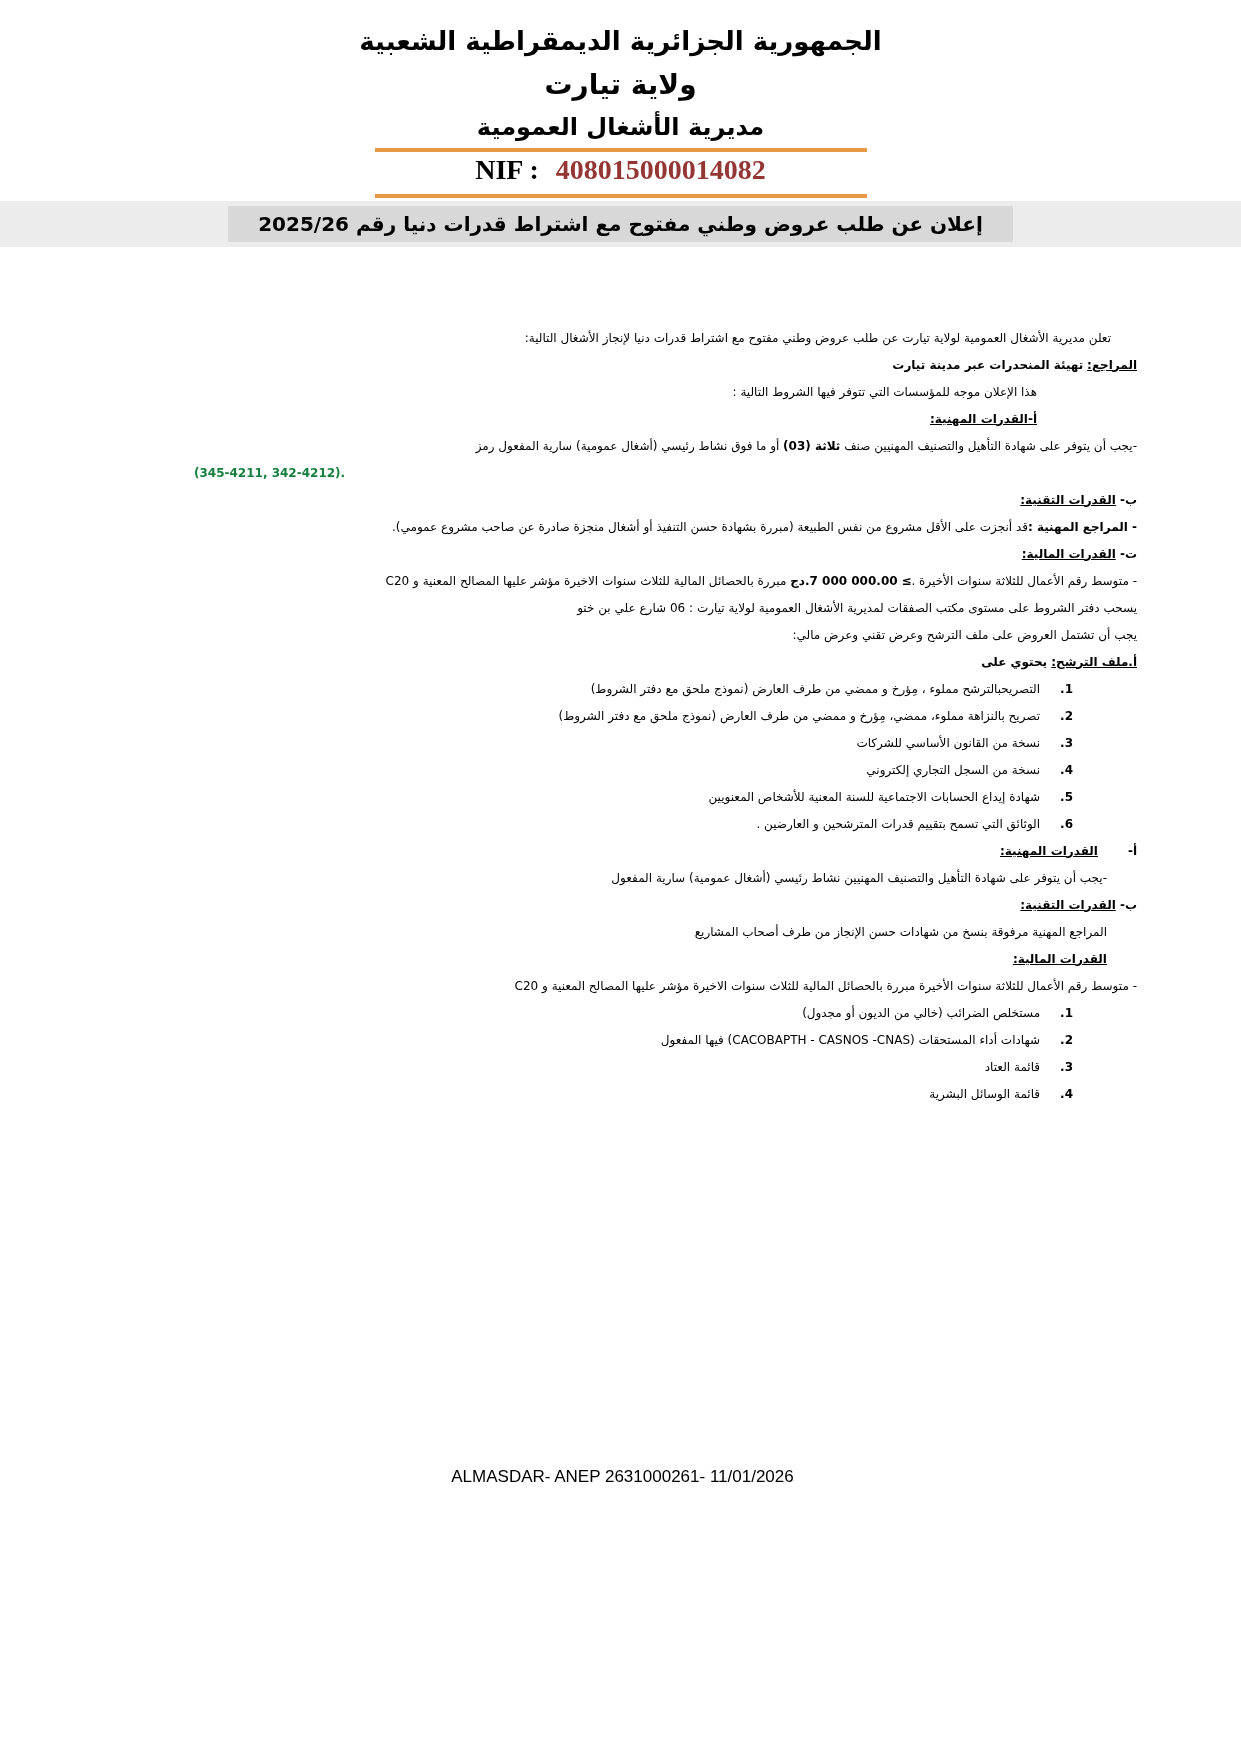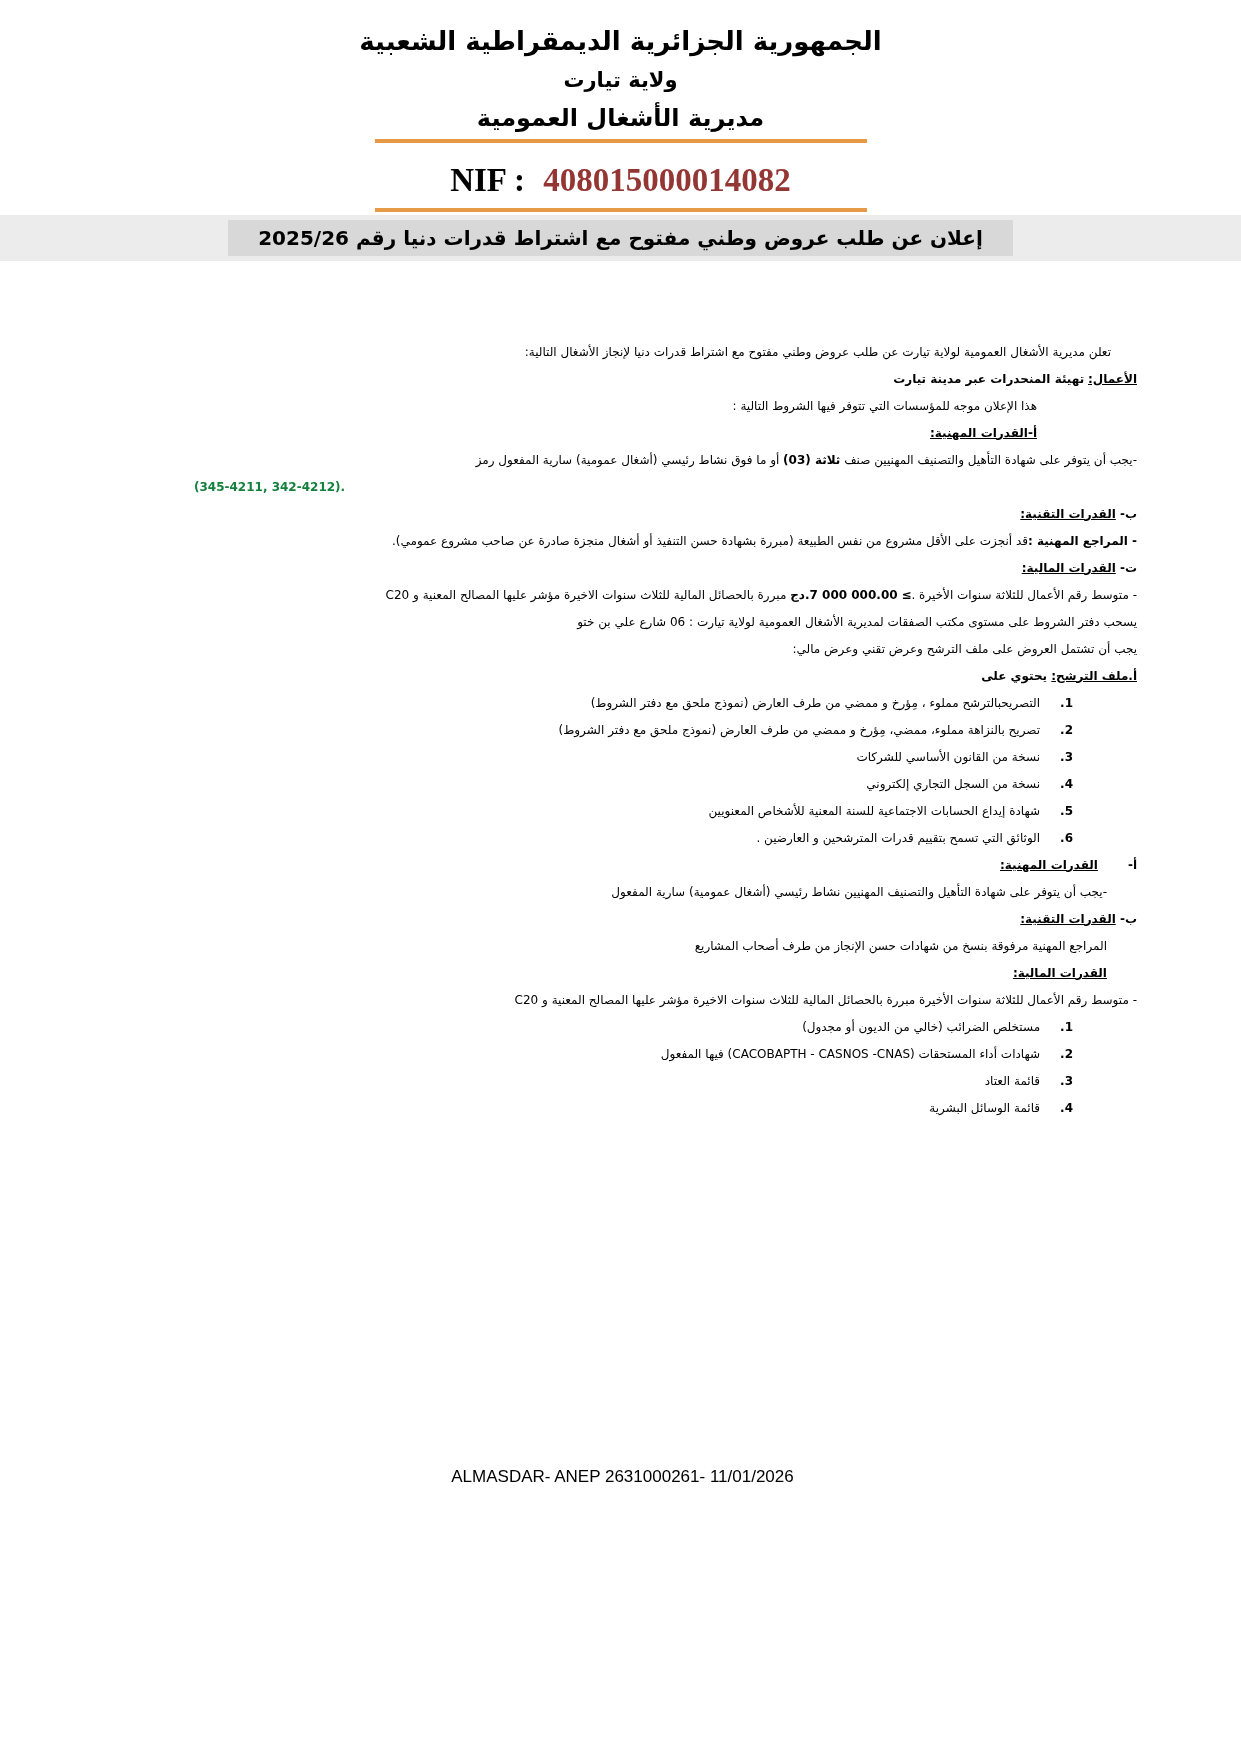--- a/index.html
+++ b/index.html
@@ -3,24 +3,24 @@
 <meta charset="utf-8">
 <style>
   html,body{margin:0;padding:0;background:#fff;}
   .page{
     width:1241px;height:1507px;margin:0 auto;background:#ffffff;
     font-family:"DejaVu Sans",sans-serif;color:#000;position:relative;overflow:hidden;
   }
   
   .doc-header{text-align:center;padding-top:26px;}
   .h1{font-size:26px;font-weight:bold;}
-  .h2{font-size:21px;font-weight:bold;margin-top:12px;}
+  .h2{font-size:28px;font-weight:bold;margin-top:12px;}
   .h3{font-size:24px;font-weight:bold;margin-top:12px;letter-spacing:2px;}
   .rule{width:492px;height:4px;background:#E79A46;margin:7px auto 0;}
-  .nif{font-family:"Liberation Serif",serif;font-size:33px;font-weight:bold;margin-top:18px;line-height:1.2;}
+  .nif{font-family:"Liberation Serif",serif;font-size:28px;font-weight:bold;margin-top:1px;line-height:1.2;}
   .nif-value{color:#943634;margin-left:10px;}
   
   .banner-strip{margin:3px -66px 0;background:#ECECEC;padding:5px 0;}
   .banner-box{width:fit-content;margin:0 auto;background:#D8D8D8;padding:6px 30px;
     font-weight:bold;font-size:20px;direction:rtl;}
   
   .doc-body{direction:rtl;padding:0 104px;margin-top:78px;font-size:12px;}
   .p{margin:0;line-height:2.25;text-align:right;}
   .just{text-align:justify;text-align-last:right;}
   .b{font-weight:bold;}
@@ -60,21 +60,21 @@
       <span>إعلان عن طلب عروض وطني مفتوح مع اشتراط قدرات دنيا رقم 2025/26</span>
     </div>
   </div>
 
   <main class="doc-body">
 
     <p class="p just ind-sm"><span>تعلن مديرية الأشغال العمومية لولاية تيارت عن طلب عروض وطني مفتوح مع اشتراط قدرات دنيا لإنجاز الأشغال التالية:</span></p>
 
 
     <p class="p">
-      <span class="b u">الأعمال:</span>
+      <span class="b u">المراجع:</span>
       <span class="b">تهيئة المنحدرات عبر مدينة تيارت</span>
     </p>
 
     <p class="p ind-tab"><span>هذا الإعلان موجه للمؤسسات التي تتوفر فيها الشروط التالية :</span></p>
 
     <p class="p ind-tab">
       <span class="b u">أ-القدرات المهنية:</span>
     </p>
 
     <p class="p just">

